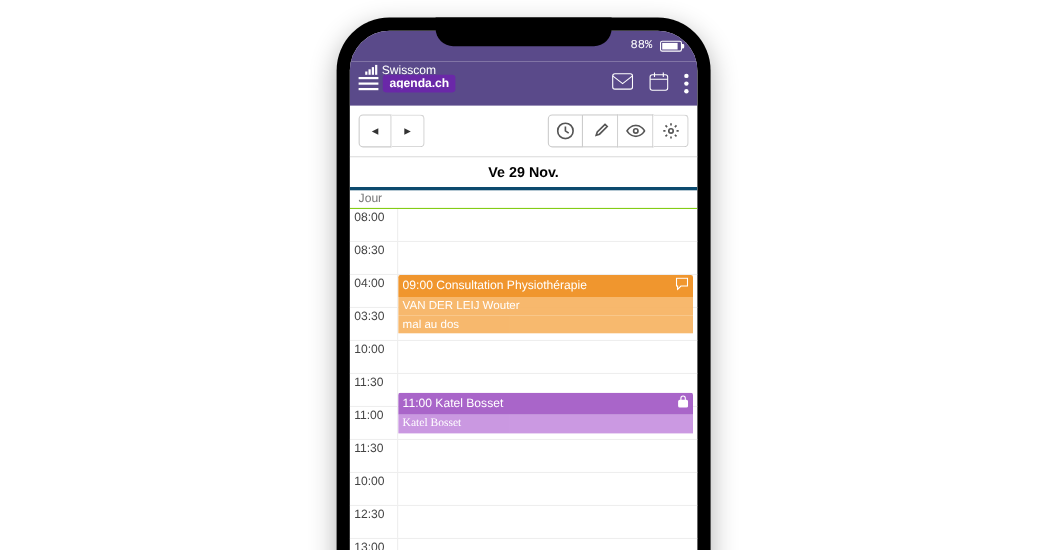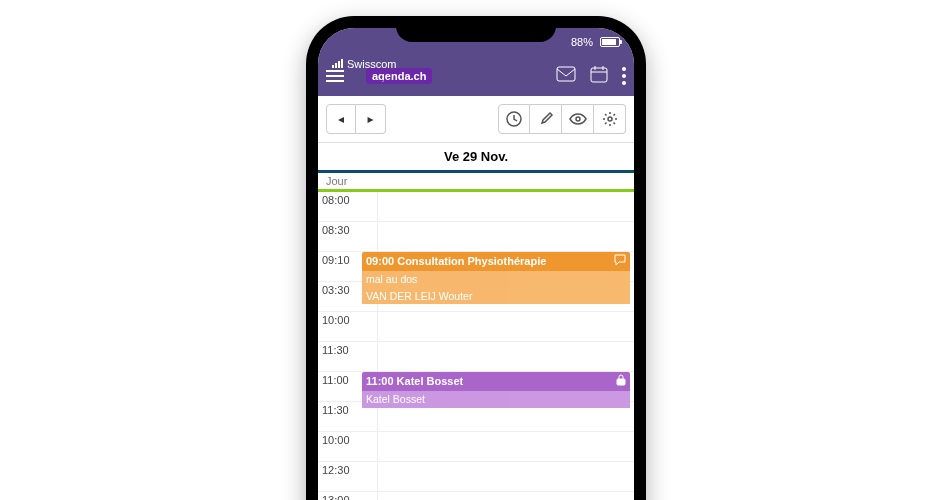--- a/index.html
+++ b/index.html
@@ -45,42 +45,42 @@
     height: 28px;
     display: flex;
     justify-content: space-between;
     align-items: center;
     padding: 0 14px 0 14px;
     font-size: 11px;
     color: #fff;
     background: #5a4a8a;
   }
   .status-left { display: flex; align-items: center; gap: 4px; margin-top: 43px; }
-  .status-right { display: flex; align-items: center; gap: 4px; }
+  .status-right { display: flex; align-items: center; gap: 4px; font-family: Liberation Mono, monospace; }
   .sig-bars { display: inline-flex; gap: 1px; align-items: flex-end; }
   .sig-bars span { width: 2px; background: #fff; }
   .sig-bars span:nth-child(1){height:3px}
   .sig-bars span:nth-child(2){height:5px}
   .sig-bars span:nth-child(3){height:7px}
   .sig-bars span:nth-child(4){height:9px}
   .battery { display:inline-flex; align-items:center; }
   .battery .body { width:20px;height:10px;border:1px solid #fff;border-radius:2px;position:relative;margin-left:3px;}
   .battery .body::after{content:"";position:absolute;right:-3px;top:2px;width:2px;height:4px;background:#fff;border-radius:0 1px 1px 0;}
   .battery .fill{position:absolute;left:1px;top:1px;bottom:1px;width:80%;background:#fff;}
 
   .app-header {
     height: 40px;
     background: #5a4a8a;
     display: flex;
     align-items: center;
     justify-content: space-between;
     padding: 0 8px;
     color: #fff;
   }
-  .app-header-left { display:flex; align-items:center; gap:22px; }
+  .app-header-left { display:flex; align-items:center; gap:4px; }
   .menu-icon { display:flex; flex-direction:column; gap:3px; cursor:pointer; }
   .menu-icon span { width:18px; height:2px; background:#fff; }
   .logo {
     background:#6a28a8;
     padding: 2px 6px;
     border-radius: 3px;
     font-size: 11px;
     font-weight: bold;
     position: relative;
   }
@@ -123,31 +123,31 @@
     font-weight:bold;
     font-size:13px;
     padding:6px 0;
     border-bottom:3px solid #0c4a6e;
   }
   .day-label {
     font-size:11px;
     color:#777;
     padding:2px 8px;
     text-align:left;
-    border-bottom:3px solid #84cc16;
+    border-bottom:1px solid #84cc16;
   }
 
   .grid { position:relative; }
   .time-row {
     height:30px;
     border-bottom:1px solid #eee;
     display:flex;
   }
   .time-col {
-    width:60px;
+    width:44px;
     font-size:11px;
     color:#444;
     padding:2px 4px;
     border-right:1px solid #eee;
   }
   .slot-col { flex:1; position:relative; }
   .events-layer {
     position:absolute;
     left:44px; right:0; top:0; bottom:0;
   }
@@ -155,31 +155,31 @@
     position:absolute;
     left:0; right:4px;
     border-radius:2px;
     overflow:hidden;
     font-size:11px;
     color:#fff;
     line-height:1.2;
   }
   .event .ev-head {
     padding:2px 4px;
-    font-weight:700;
+    font-weight:400;
     display:flex;
     justify-content:space-between;
     align-items:center;
   }
   .event .ev-body { padding:2px 4px; font-size:10.5px; opacity:.95; }
 
   .ev-orange .ev-head { background:#f0962e; }
   .ev-orange .ev-body { background:#f7b566; }
   .ev-purple .ev-head { background:#a965c9; }
-  .ev-purple .ev-body { background:#c893e0; }
+  .ev-purple .ev-body { background:#c893e0;font-family:Liberation Serif, serif; }
 </style>
 </head>
 <body>
 
 <div class="phone">
   <div class="notch"></div>
   <div class="screen">
 
     <div class="status-bar">
       <div class="status-left">
@@ -274,21 +274,21 @@
 
       <div class="time-row">
           <div class="time-col">08:00</div>
           <div class="slot-col"></div>
         </div>
         <div class="time-row">
           <div class="time-col">08:30</div>
           <div class="slot-col"></div>
         </div>
         <div class="time-row">
-          <div class="time-col">09:10</div>
+          <div class="time-col">04:00</div>
           <div class="slot-col"></div>
         </div>
         <div class="time-row">
           <div class="time-col">03:30</div>
           <div class="slot-col"></div>
         </div>
         <div class="time-row">
           <div class="time-col">10:00</div>
           <div class="slot-col"></div>
         </div>
@@ -317,24 +317,24 @@
           <div class="slot-col"></div>
         </div>
         <div class="events-layer" id="events-layer">
           <div class="event ev-orange" style="top: 60px; height: 58px;">
             <div class="ev-head">
               <span>09:00 Consultation Physiothérapie</span>
               <span><svg width="12" height="12" viewBox="0 0 12 12" stroke="#fff" fill="none">
                   <path d="M1 1h10v7H5l-3 3V8H1z"></path>
                 </svg></span>
             </div>
+            <div class="ev-body">VAN DER LEIJ Wouter</div>
             <div class="ev-body">mal au dos</div>
-            <div class="ev-body">VAN DER LEIJ Wouter</div>
           </div>
-          <div class="event ev-purple" style="top: 180px; height: 58px;">
+          <div class="event ev-purple" style="top: 167px; height: 58px;">
             <div class="ev-head">
               <span>11:00 Katel Bosset</span>
               <span><svg width="10" height="12" viewBox="0 0 10 12" stroke="#fff" fill="#fff">
                   <rect x="1" y="5" width="8" height="6" rx="1"></rect>
                   <path d="M3 5V3a2 2 0 014 0v2" fill="none"></path>
                 </svg></span>
             </div>
             <div class="ev-body">Katel Bosset</div>
           </div>
         </div>

